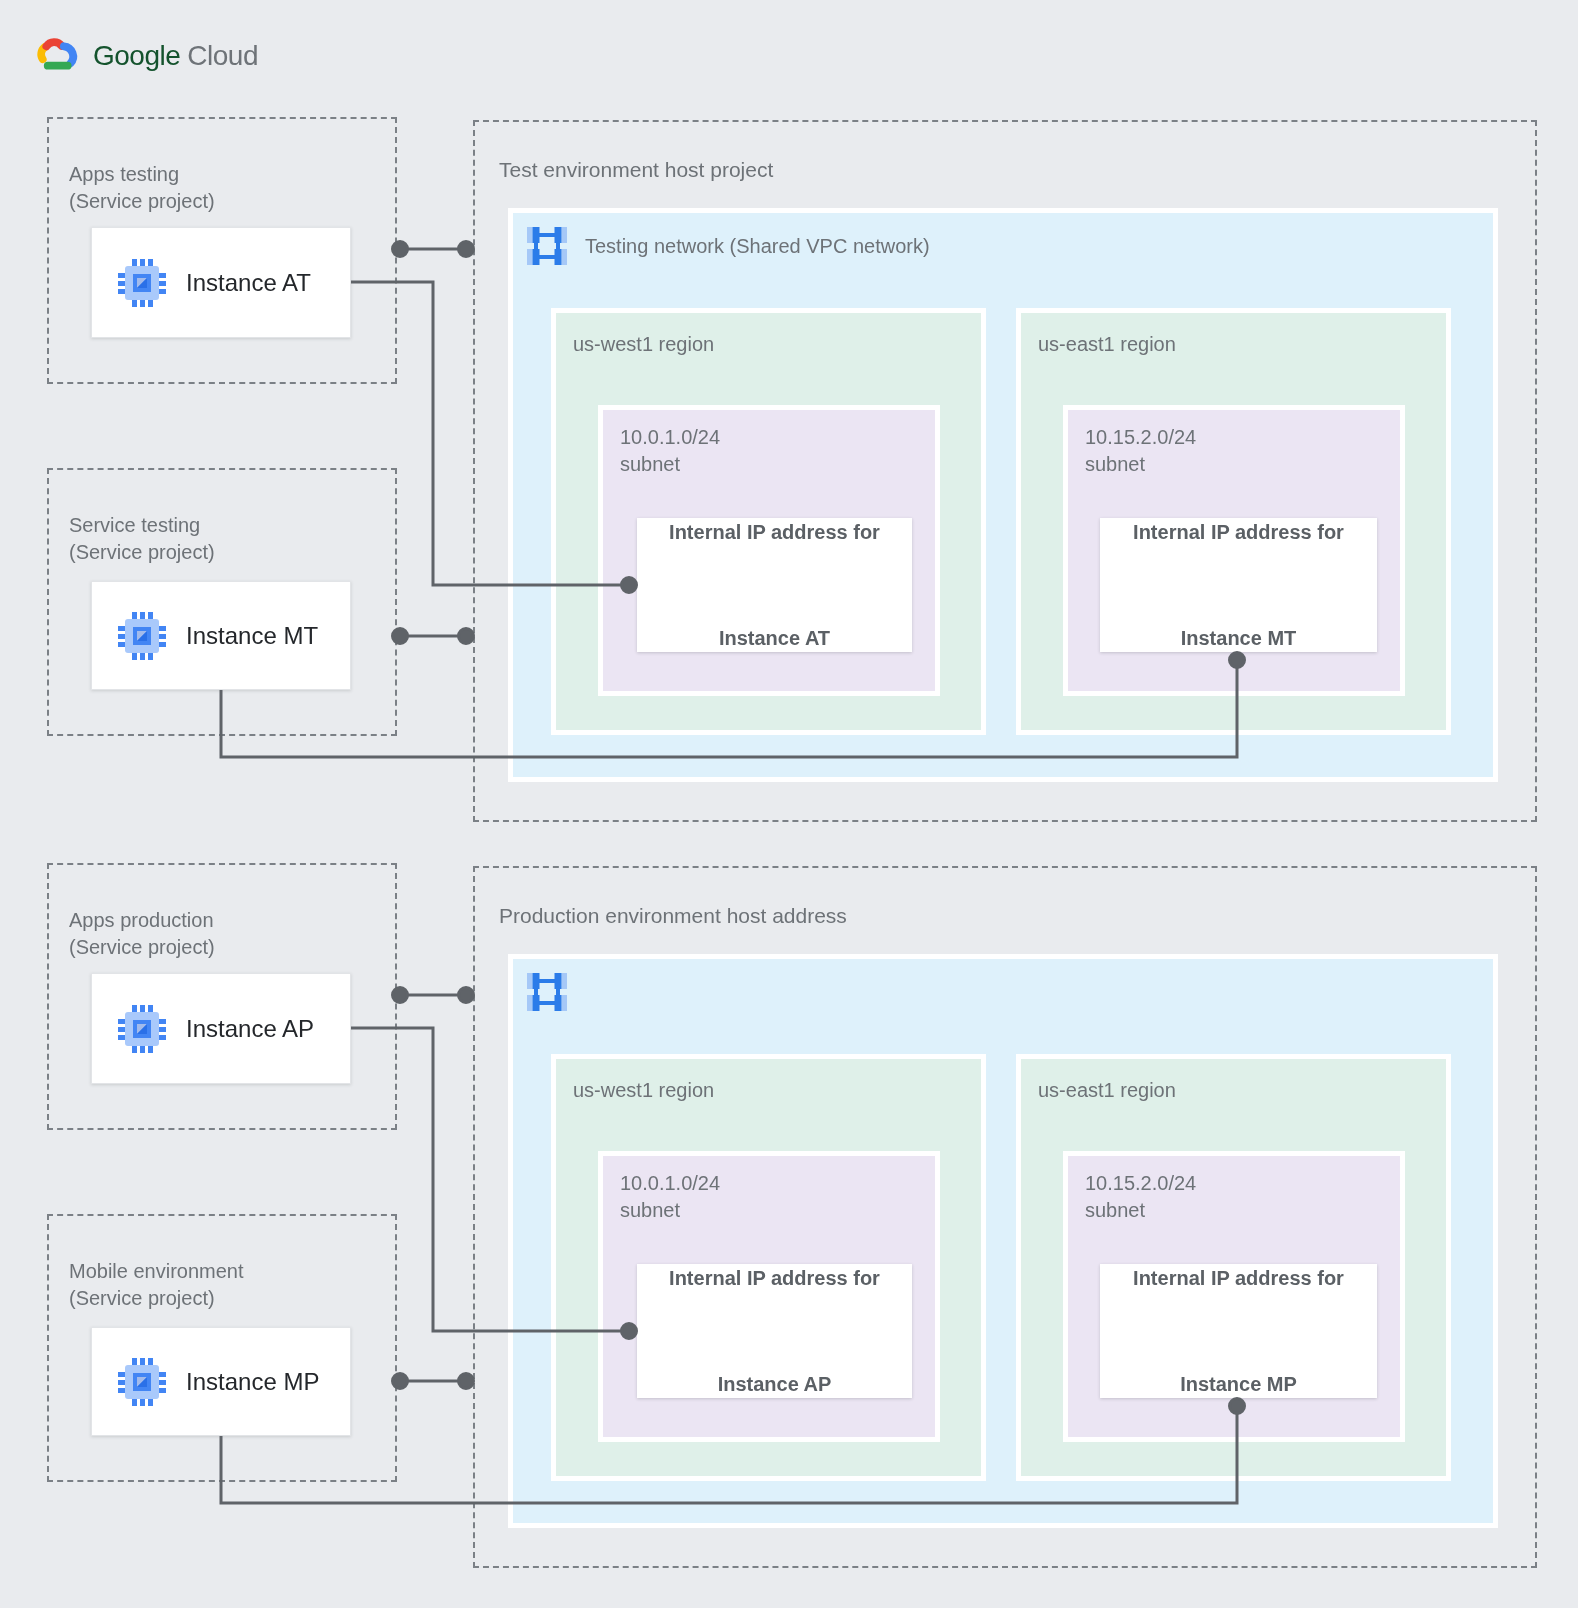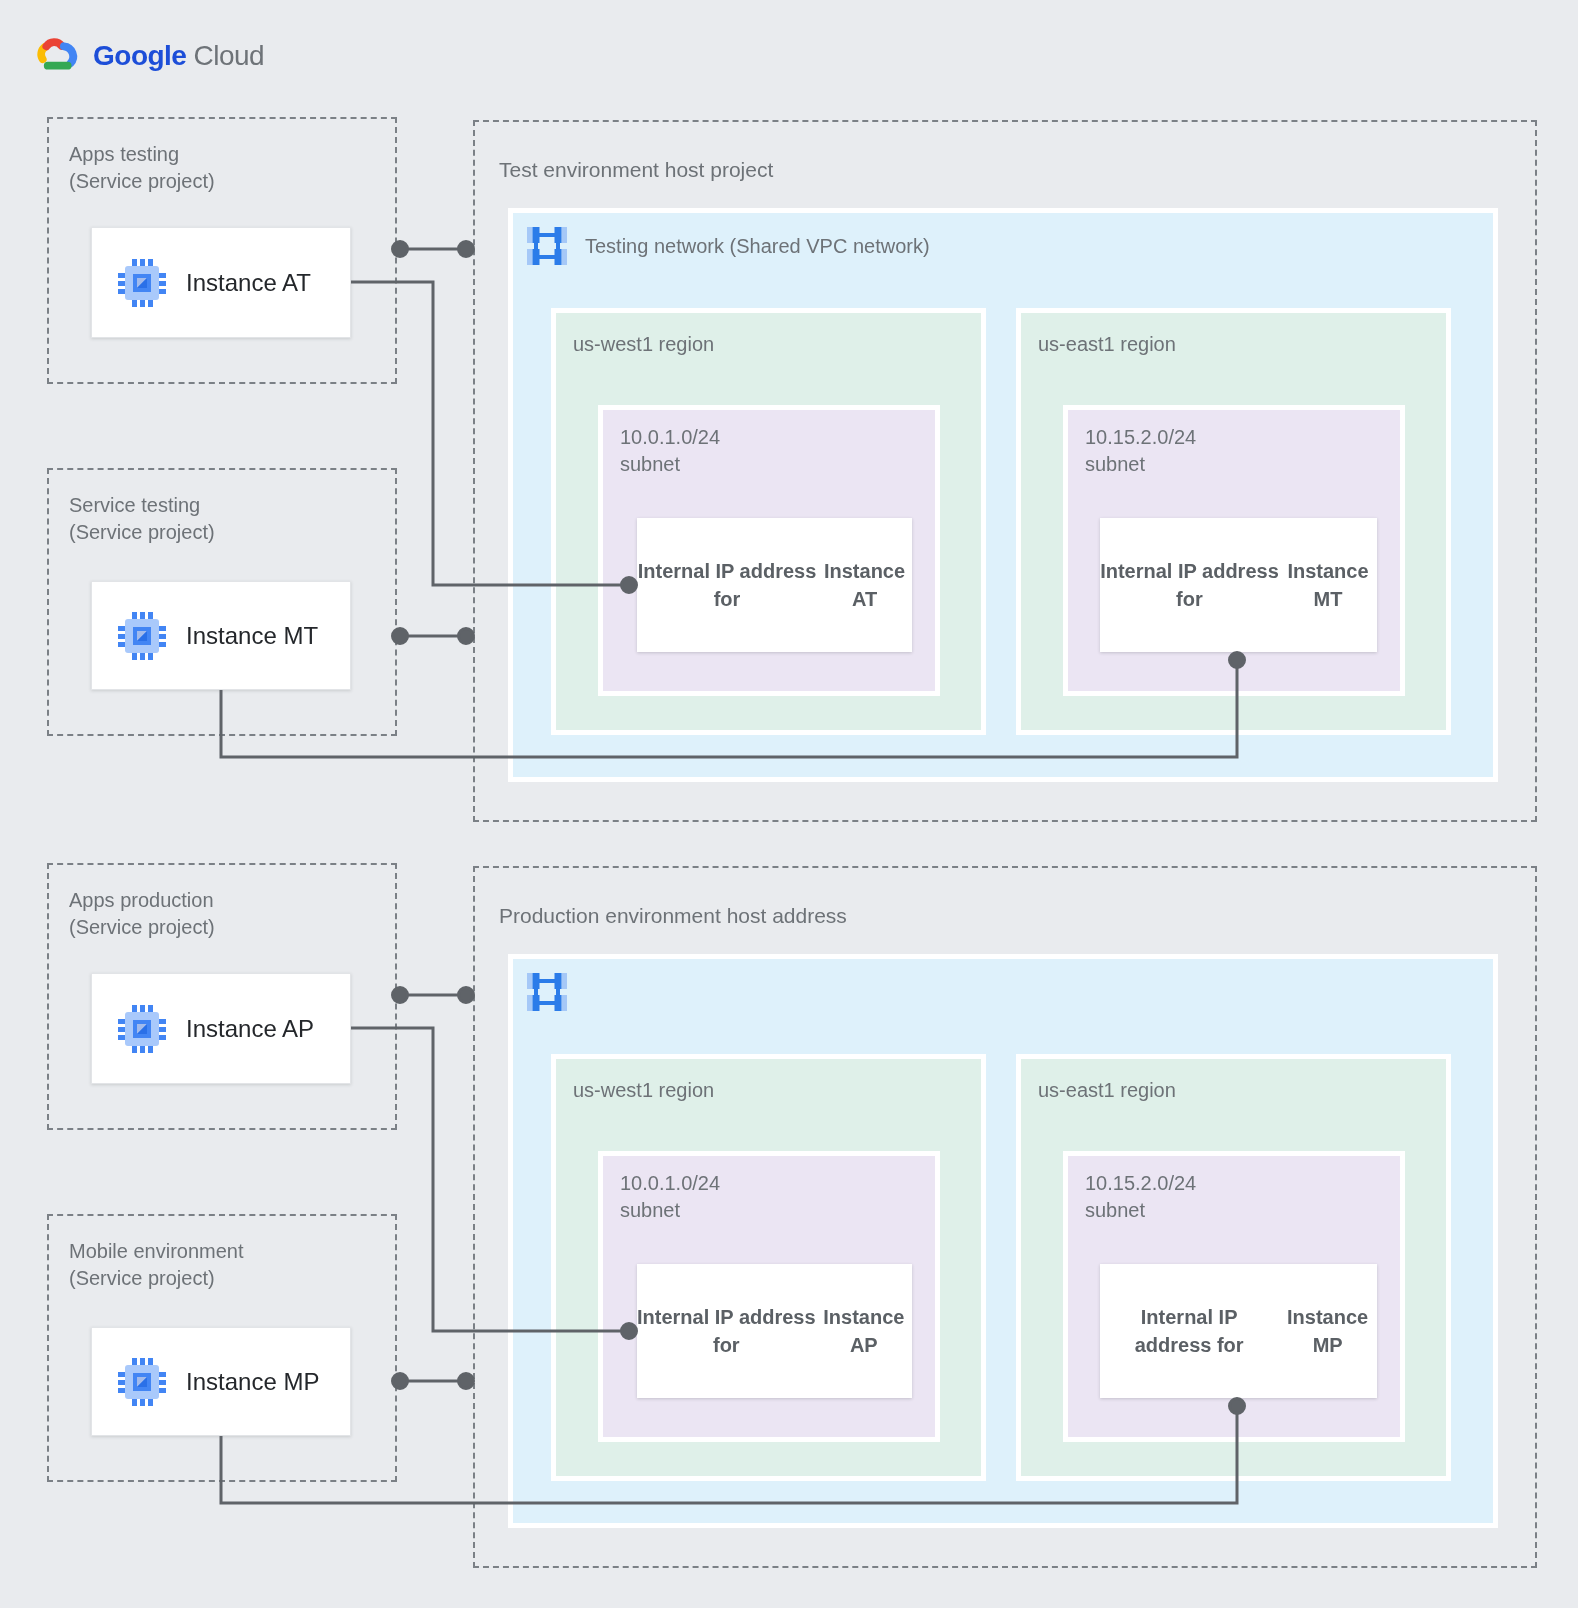--- a/index.html
+++ b/index.html
@@ -4,43 +4,43 @@
 <style>
   html,body{margin:0;padding:0;background:#e9ebee;}
   .canvas{position:relative;width:1578px;height:1608px;background:#e9ebee;
           font-family:"Liberation Sans",sans-serif;overflow:hidden;}
 
   .abs{position:absolute;}
 
   
   .logo{position:absolute;left:33px;top:36px;display:flex;align-items:center;gap:12px;}
   .logo-text{font-size:28px;color:#6b7076;letter-spacing:-0.5px;}
-  .logo-brand{font-weight:700;color:#1d4ed8;}
+  .logo-brand{font-weight:400;color:#14532d;}
   .logo-product{font-weight:400;margin-left:7px;color:#6e7378;}
 
   
   .dashed-box{position:absolute;border:2px dashed #7b8086;background:transparent;}
-  .proj-label{position:absolute;font-size:20px;line-height:27px;color:#6d7277;}
+  .proj-label{position:absolute;font-size:20px;line-height:27px;color:#6d7277;margin-top:20px;}
 
   
   .card{position:absolute;background:#ffffff;border:1px solid #e2e4e7;
         box-shadow:0 1px 3px rgba(60,64,67,.18);display:flex;align-items:center;box-sizing:border-box;}
   .card-icon{margin-left:26px;width:48px;height:48px;flex:0 0 48px;}
   .card-label{font-size:24px;color:#24272b;margin-left:20px;}
 
   .host-title{position:absolute;font-size:21px;color:#6d7277;margin-top:12px;}
 
   .net-box{position:absolute;background:#def1fb;border:5px solid #ffffff;box-sizing:border-box;}
   .region-box{position:absolute;background:#dff0e9;border:5px solid #ffffff;box-sizing:border-box;}
   .subnet-box{position:absolute;background:#ebe5f3;border:5px solid #ffffff;box-sizing:border-box;}
 
   .net-label,.region-label,.subnet-label{position:absolute;font-size:20px;color:#6d7277;line-height:27px;}
 
   .ip-box{position:absolute;background:#ffffff;box-shadow:0 1px 3px rgba(60,64,67,.22);
-          display:flex;flex-direction:row;justify-content:space-between;align-items:center;text-align:center;}
+          display:flex;flex-direction:column;justify-content:space-between;align-items:center;text-align:center;}
   .ip-line{font-size:20px;font-weight:bold;color:#5b6065;line-height:28px;}
 
   .connectors{position:absolute;left:0;top:0;pointer-events:none;z-index:6;}
 </style>
 </head>
 <body>
 
 <svg width="0" height="0" style="position:absolute">
   <defs>
     <g id="compute-icon">

